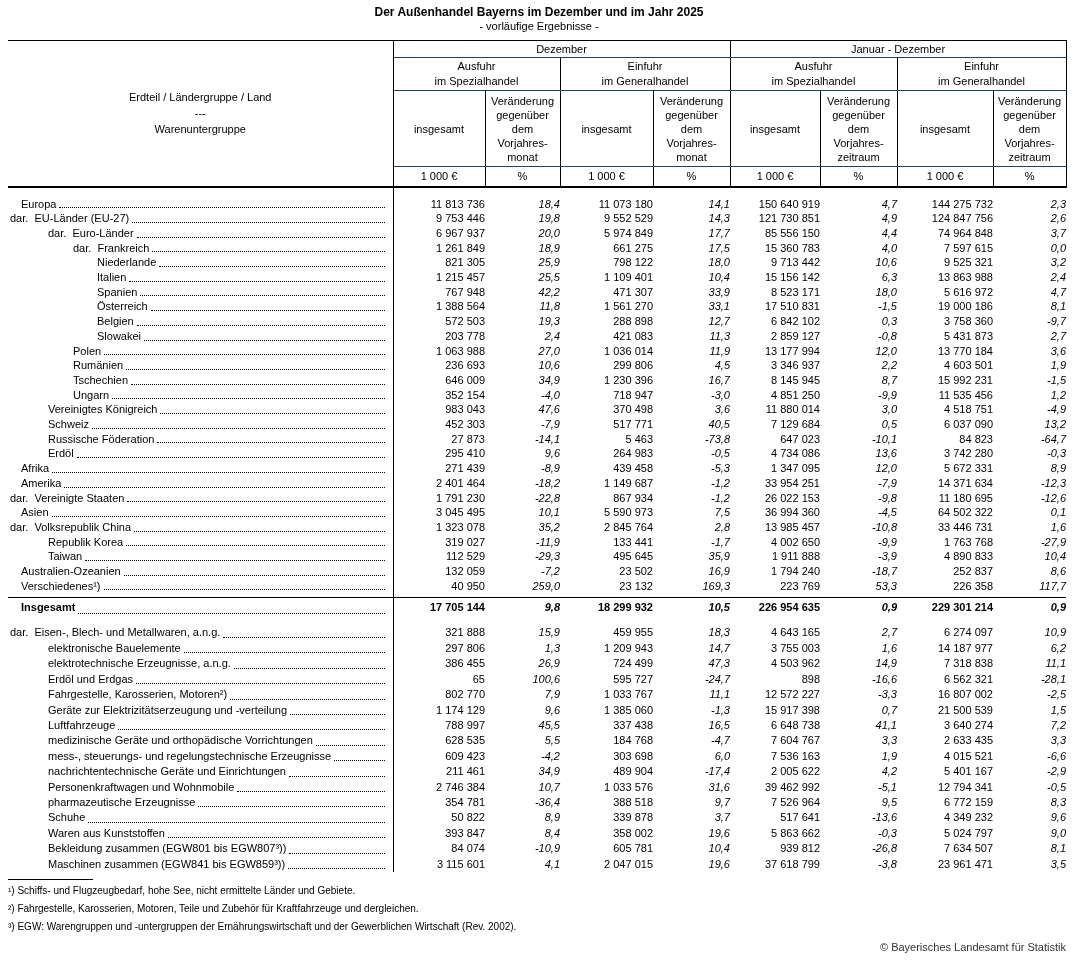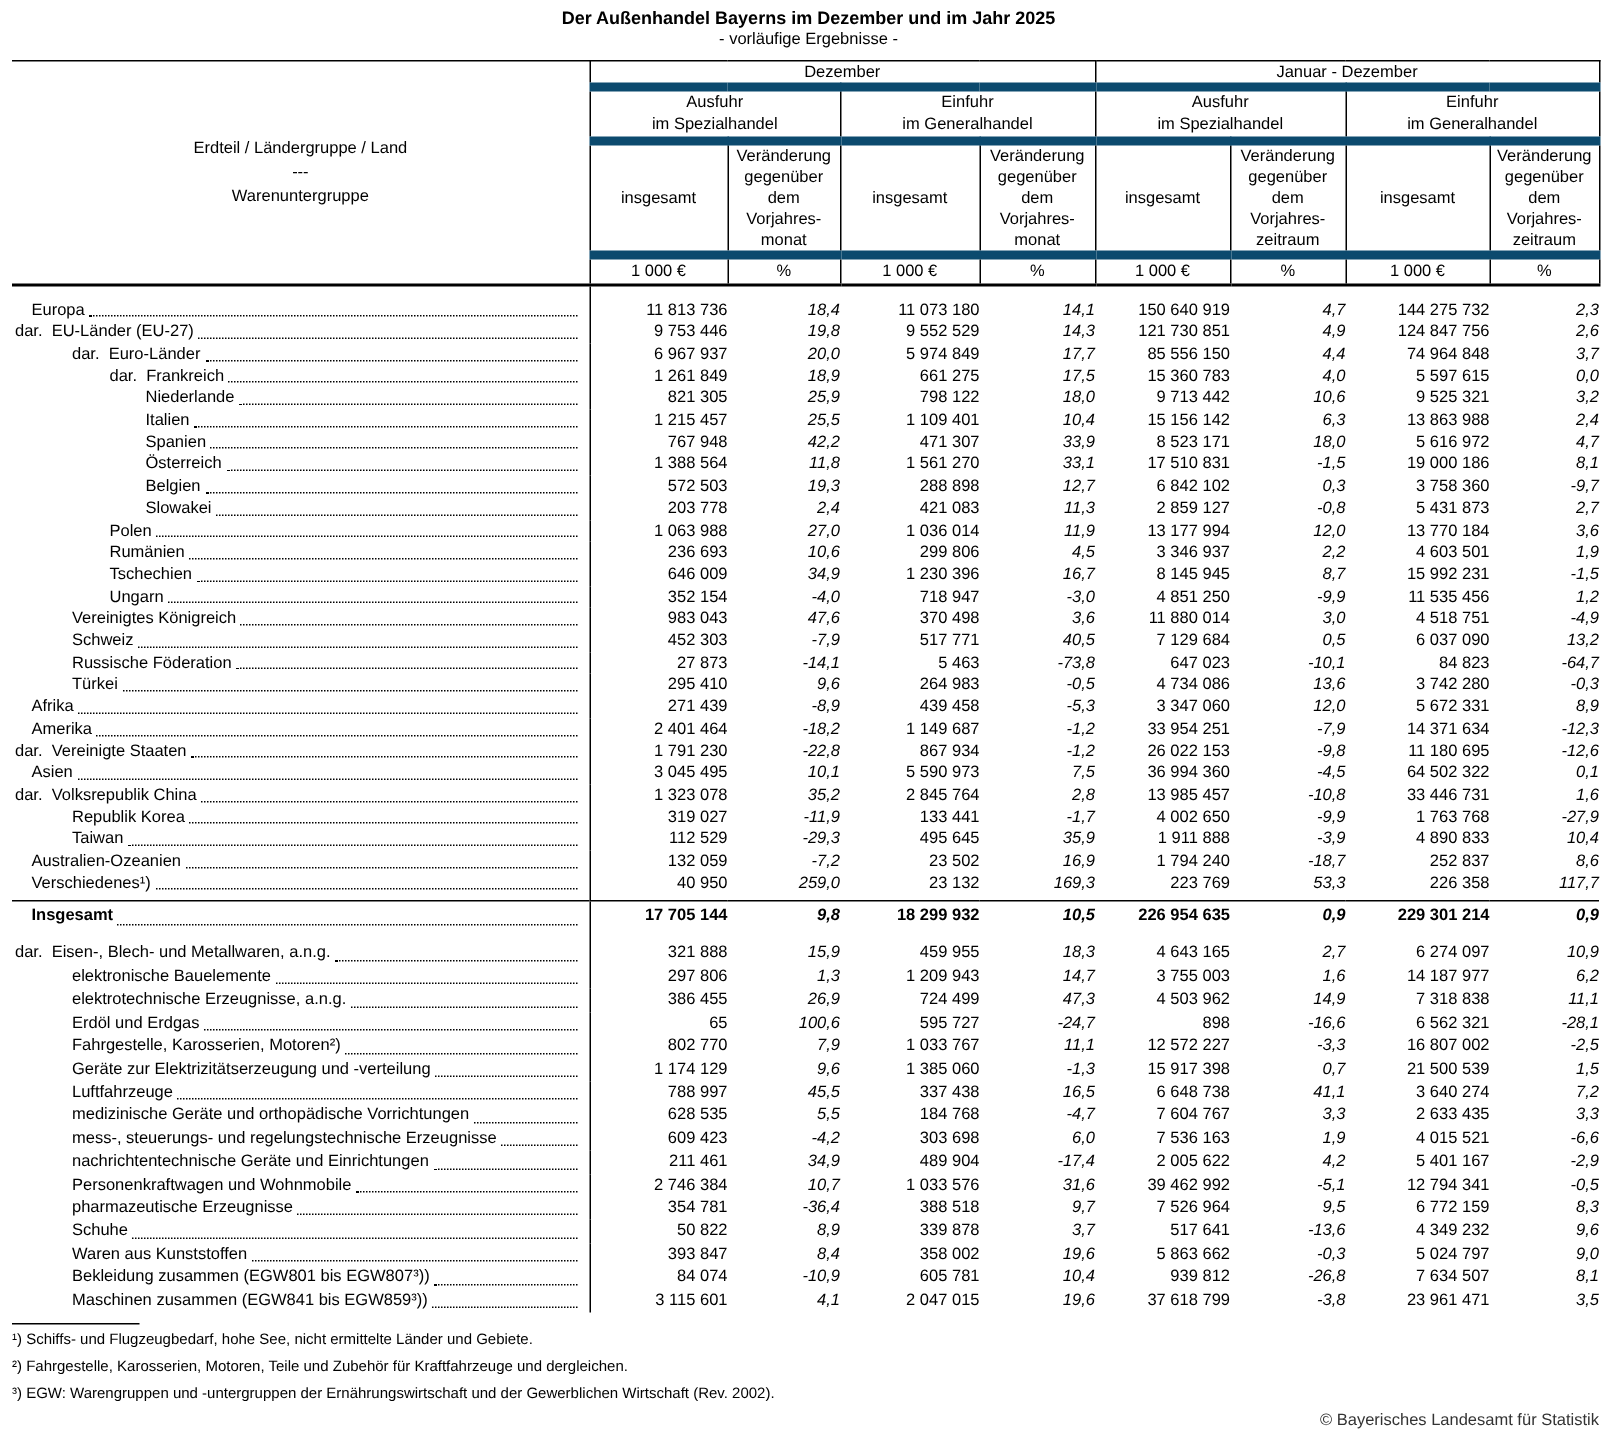--- a/index.html
+++ b/index.html
@@ -10,21 +10,21 @@
     color:#000; position:relative; overflow:hidden;
   }
   .title { text-align:center; font-size:12px; font-weight:bold; padding-top:5px; line-height:14px; }
   .subtitle { text-align:center; font-size:11px; line-height:14px; }
 
   table.main { border-collapse:collapse; table-layout:fixed; width:1058px; margin:7px 0 0 8px; }
   table.main th, table.main td { font-weight:normal; padding:0; }
 
   
   .b-t  { border-top:1px solid #000; }
-  .b-b  { border-bottom:6px solid #0c4a6e; }
+  .b-b  { border-bottom:1px solid #0c4a6e; }
   .b-r  { border-right:1px solid #000; }
   .b-rr { border-right:1px solid #000; }
   .b-bt { border-bottom:2px solid #000; }
 
   thead th { font-size:11px; text-align:center; vertical-align:middle; white-space:pre-line; }
   .corner { line-height:16px; }
   .h-period th, tr.h-period { height:17px; }
   .h-flow  { height:33px; line-height:15px; }
   .h-meas  { height:76px; line-height:14px; }
   tr.h-units td { height:20px; font-size:11px; text-align:center; }
@@ -181,21 +181,21 @@
             <span class="lbltext" style="padding-left: 65px;">dar.  Frankreich</span>
             <span class="leader"></span>
           </div>
         </td>
         <td class="num">1 261 849</td>
         <td class="num pct">18,9</td>
         <td class="num">661 275</td>
         <td class="num pct">17,5</td>
         <td class="num">15 360 783</td>
         <td class="num pct">4,0</td>
-        <td class="num">5 597 615</td>
+        <td class="num">7 597 615</td>
         <td class="num pct">0,0</td>
       </tr>
       <tr class="rrow">
         <td class="lbl">
           <div class="lblwrap">
             <span class="lbltext" style="padding-left: 89px;">Niederlande</span>
             <span class="leader"></span>
           </div>
         </td>
         <td class="num">821 305</td>
@@ -395,21 +395,21 @@
         <td class="num">5 463</td>
         <td class="num pct">-73,8</td>
         <td class="num">647 023</td>
         <td class="num pct">-10,1</td>
         <td class="num">84 823</td>
         <td class="num pct">-64,7</td>
       </tr>
       <tr class="rrow">
         <td class="lbl">
           <div class="lblwrap">
-            <span class="lbltext" style="padding-left: 40px;">Türkei</span>
+            <span class="lbltext" style="padding-left: 40px;">Erdöl</span>
             <span class="leader"></span>
           </div>
         </td>
         <td class="num">295 410</td>
         <td class="num pct">9,6</td>
         <td class="num">264 983</td>
         <td class="num pct">-0,5</td>
         <td class="num">4 734 086</td>
         <td class="num pct">13,6</td>
         <td class="num">3 742 280</td>
@@ -419,21 +419,21 @@
         <td class="lbl">
           <div class="lblwrap">
             <span class="lbltext" style="padding-left: 13px;">Afrika</span>
             <span class="leader"></span>
           </div>
         </td>
         <td class="num">271 439</td>
         <td class="num pct">-8,9</td>
         <td class="num">439 458</td>
         <td class="num pct">-5,3</td>
-        <td class="num">3 347 060</td>
+        <td class="num">1 347 095</td>
         <td class="num pct">12,0</td>
         <td class="num">5 672 331</td>
         <td class="num pct">8,9</td>
       </tr>
       <tr class="rrow">
         <td class="lbl">
           <div class="lblwrap">
             <span class="lbltext" style="padding-left: 13px;">Amerika</span>
             <span class="leader"></span>
           </div>

